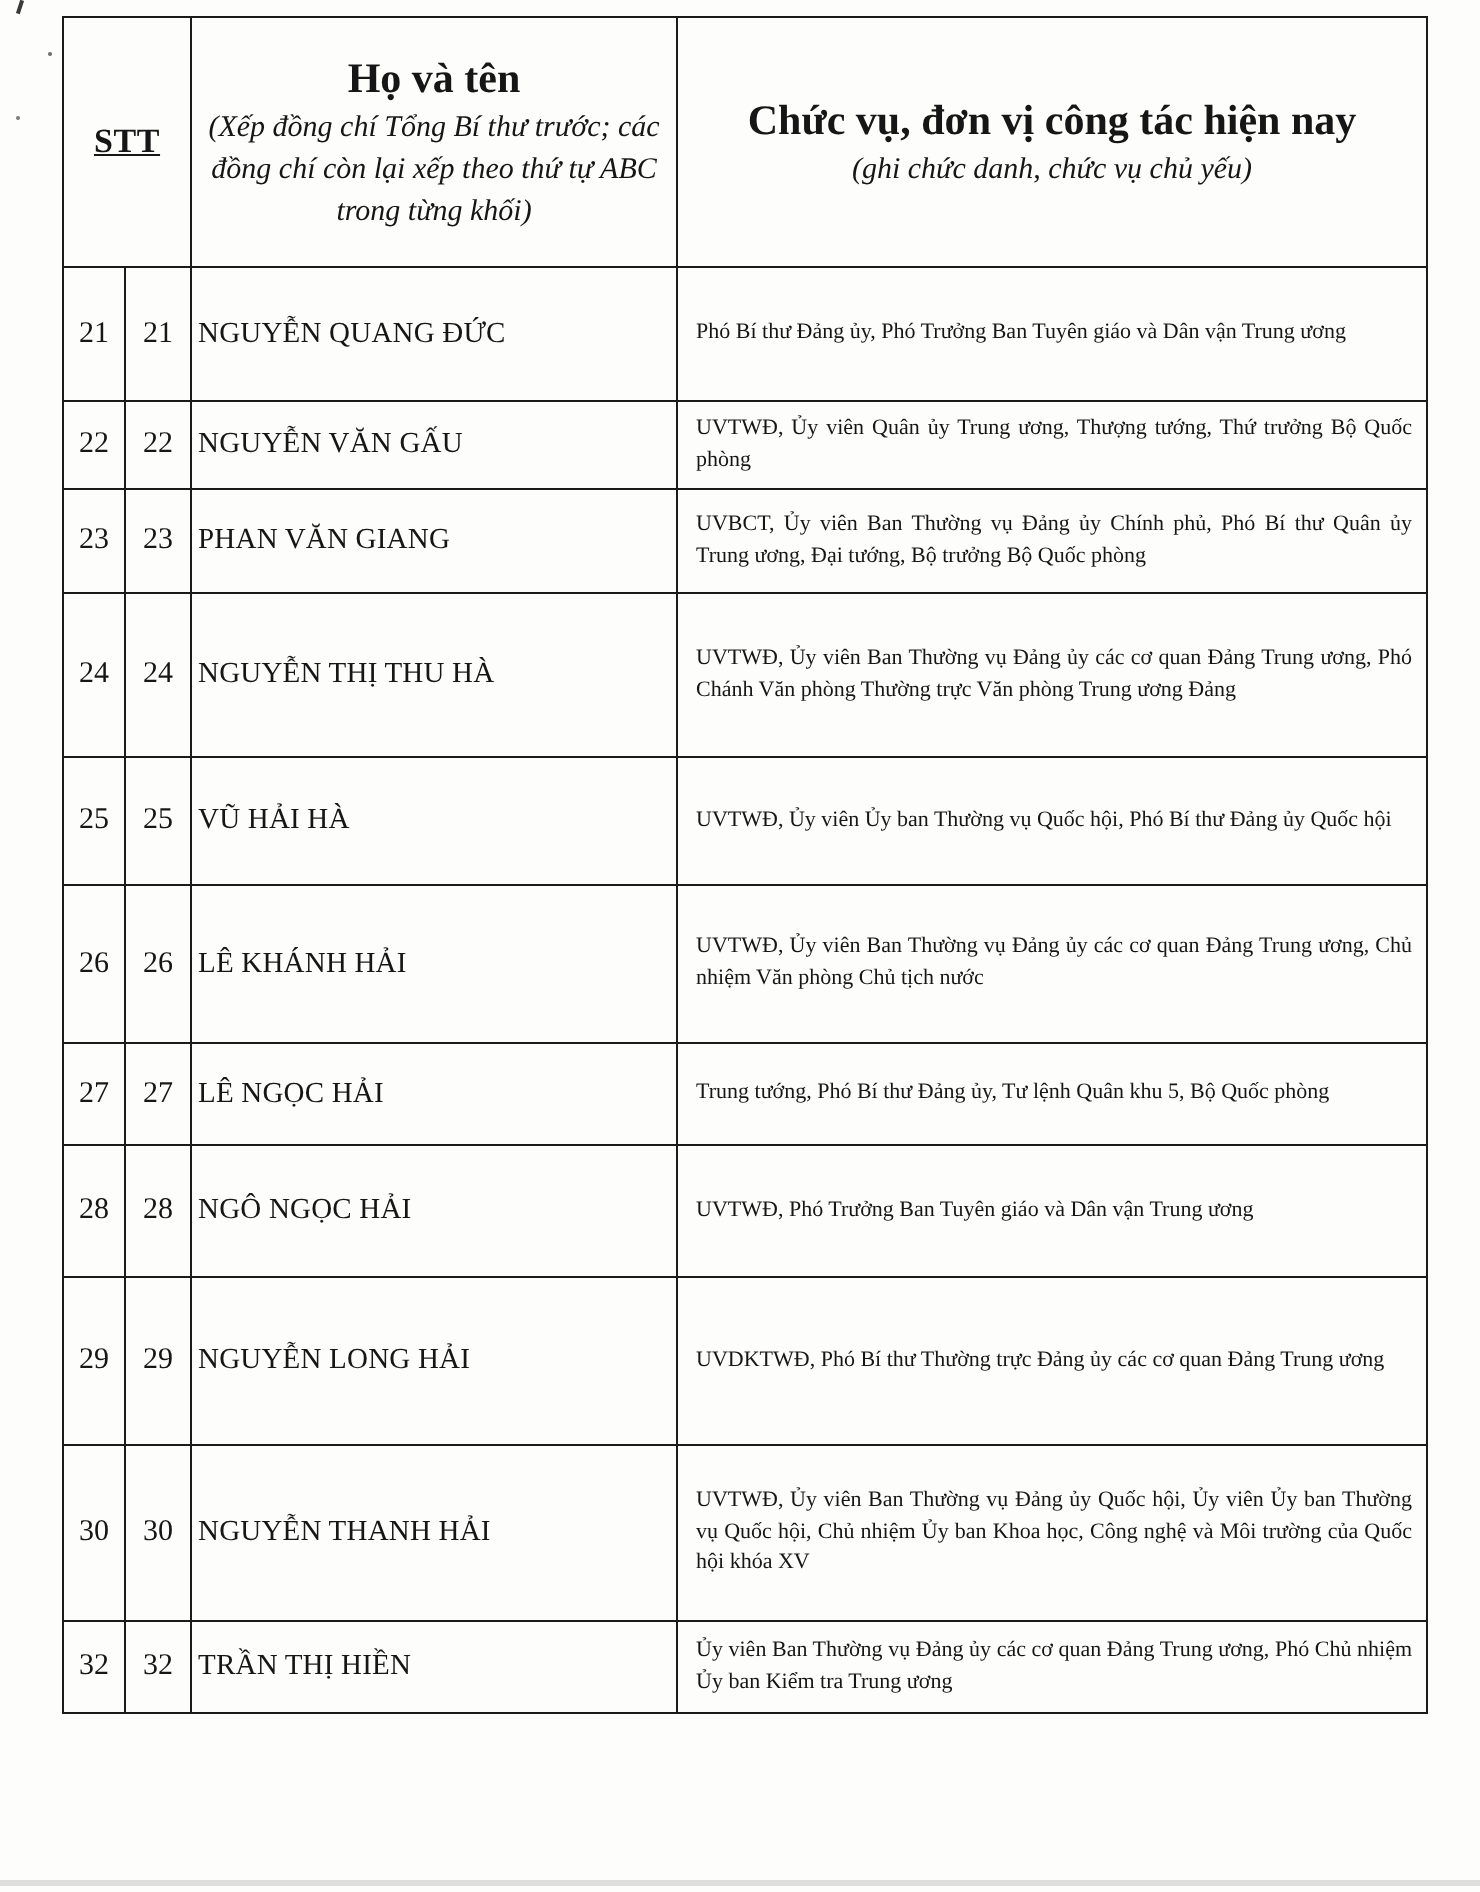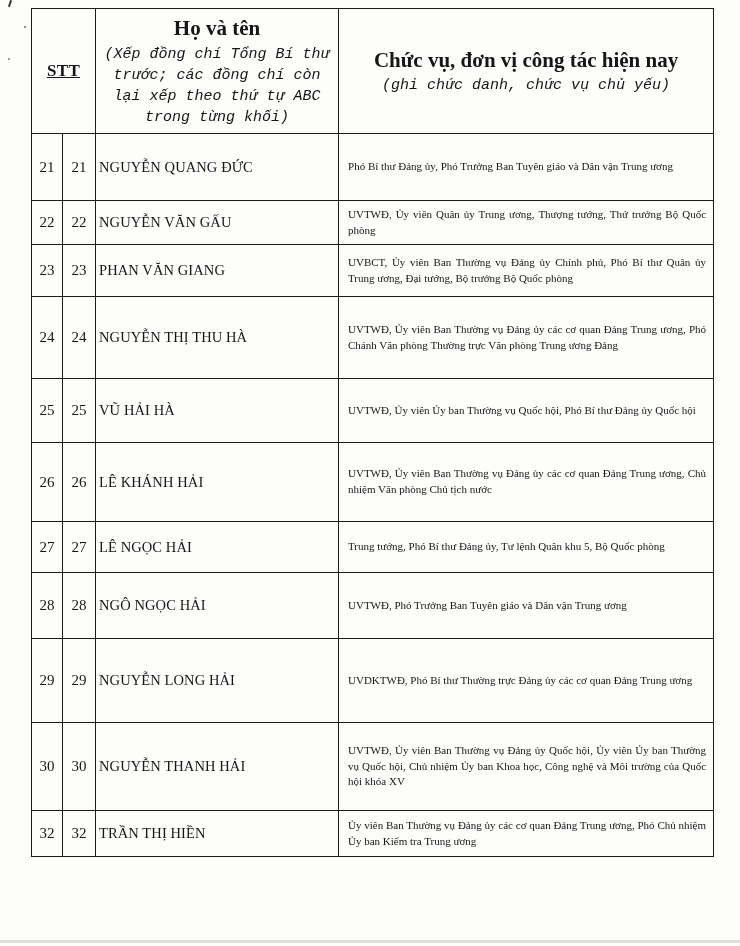--- a/index.html
+++ b/index.html
@@ -48,21 +48,20 @@
   .h-title {
     font-weight: bold;
     font-size: 21px;
     line-height: 1.35;
   }
   .h-note {
     font-style: italic;
     font-size: 15px;
     line-height: 1.4;
     margin-top: 1px;
-    font-family: Liberation Mono, monospace;
   }
   
   td.c-no {
     text-align: center;
     font-size: 15px;
     padding: 0 1px;
   }
   td.c-name {
     font-size: 14.5px;
     padding: 2px 2px 2px 3px;

